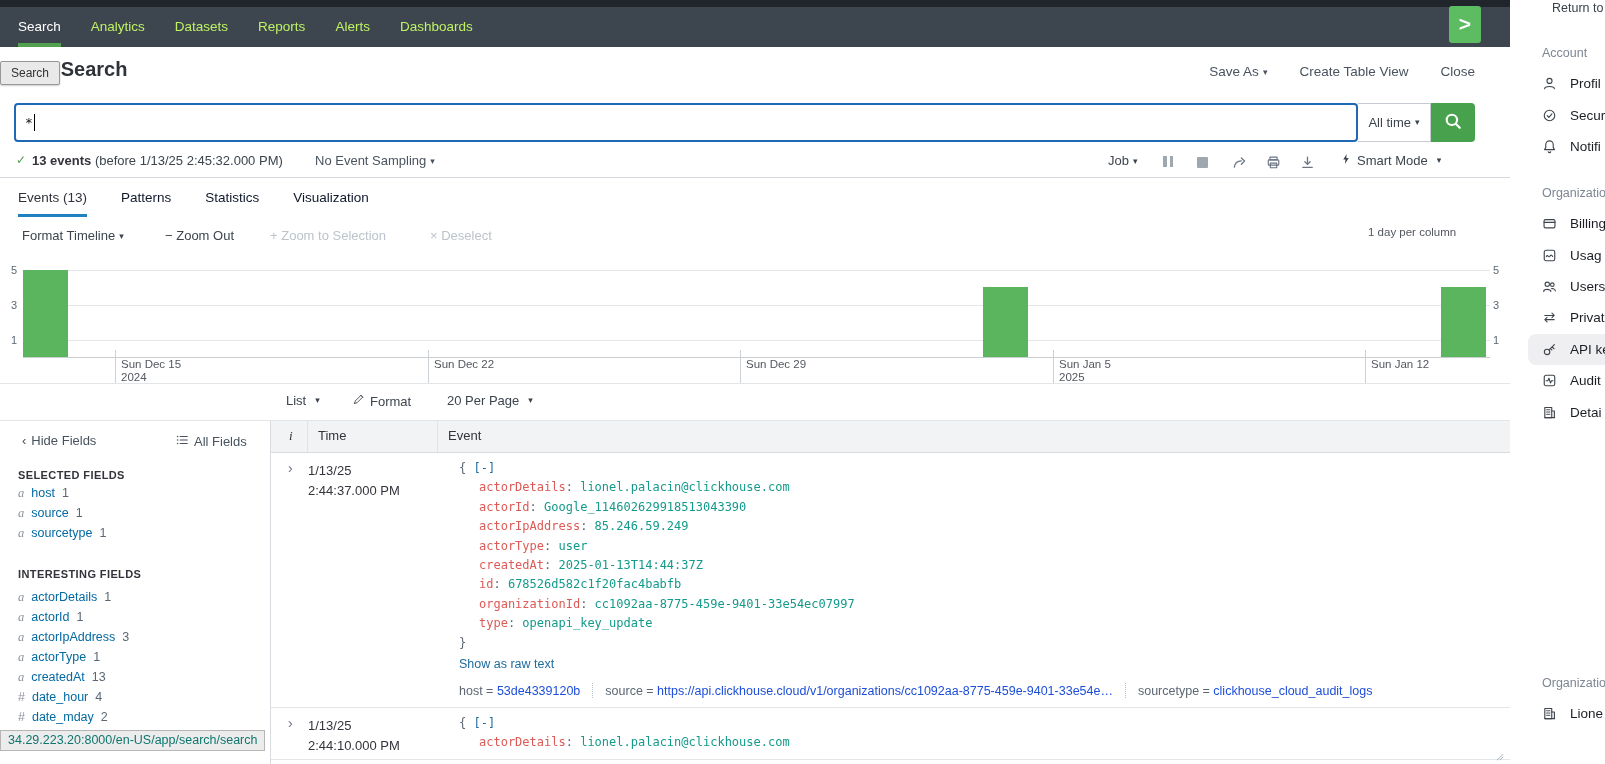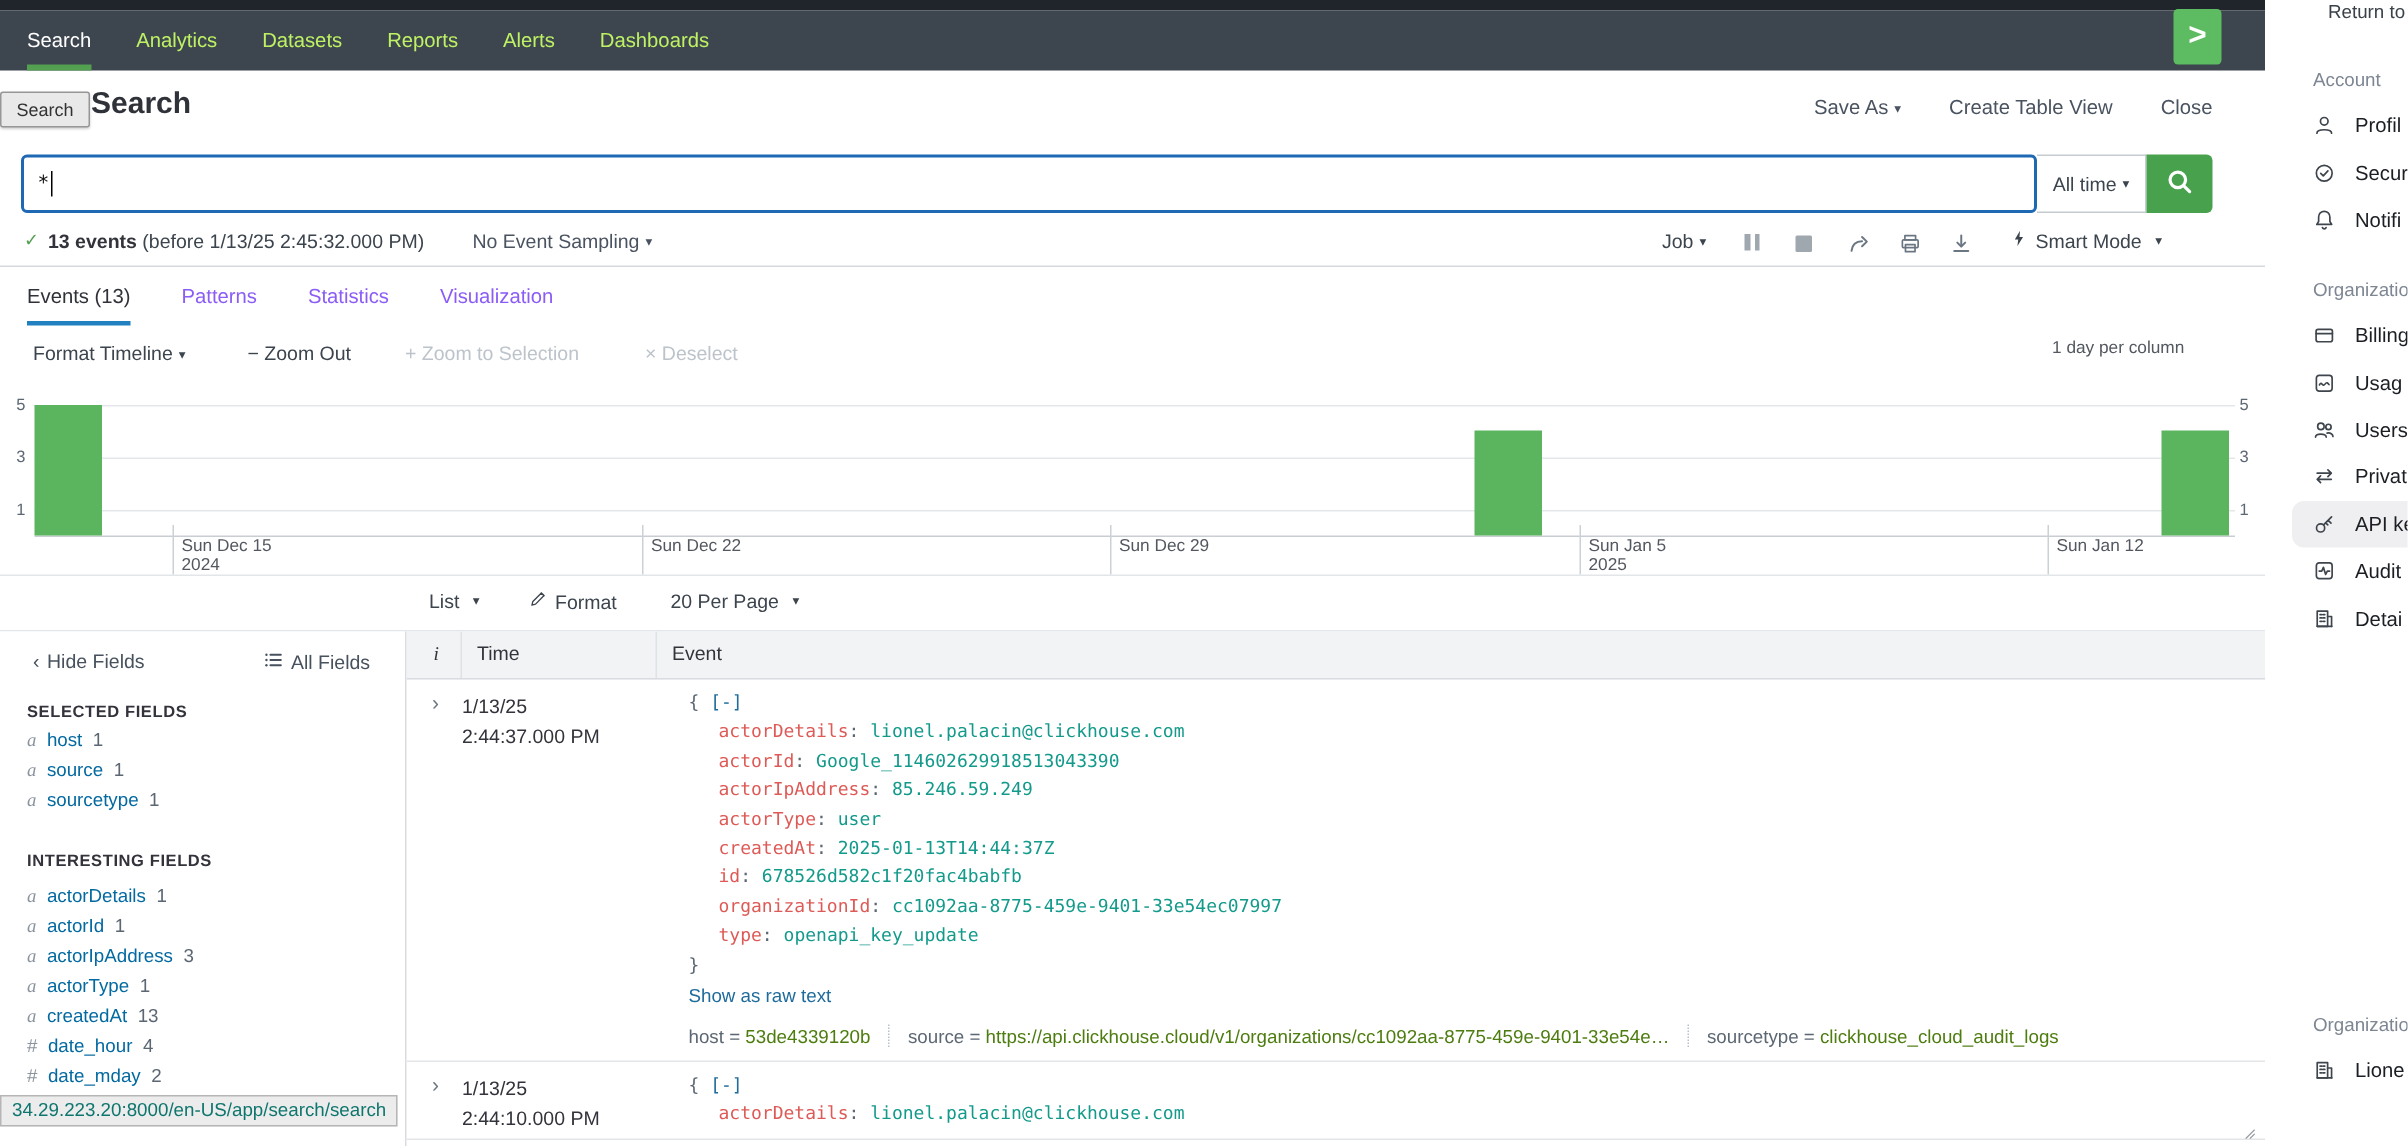--- a/index.html
+++ b/index.html
@@ -49,21 +49,21 @@
   .job { left:1108px; color:#3c444d; cursor:pointer; }
   .ic { position:absolute; top:7px; color:#6b7683; cursor:pointer; }
   .ic.disabled { color:#9fa7af; cursor:default; }
   .pause-bars { display:inline-flex; gap:3px; }
   .pause-bars i { width:3.5px; height:11px; background:currentColor; display:block; }
   .stop-sq { width:10.5px; height:10.5px; background:currentColor; border-radius:1px; display:block; }
   .smart { left:1340px; color:#3c444d; cursor:pointer; display:flex; align-items:center; gap:5px; }
 
   
   .tabs { position:absolute; left:0; top:179px; width:100%; height:38px; display:flex; gap:34px; padding-left:18px; align-items:center; }
-  .tab { position:relative; height:38px; line-height:38px; font-size:13.5px; color:#8b5cf6; cursor:pointer; }
+  .tab { position:relative; height:38px; line-height:38px; font-size:13.5px; color:#0f172a; cursor:pointer; }
   .tab.active { color:#2f3239; font-weight:500; }
   .tab.active::after { content:""; position:absolute; left:0; right:0; bottom:0; height:3px; background:#2080c0; }
 
   
   .tl-controls { position:absolute; left:0; top:222px; width:100%; height:32px; font-size:13px; }
   .tlc { position:absolute; top:6px; white-space:nowrap; cursor:pointer; color:#3c444d; }
   .tlc.dim { color:#bcc3ca; cursor:default; }
   .scale-note { position:absolute; left:1368px; top:4px; font-size:11.5px; color:#53575f; cursor:default; }
 
   
@@ -108,21 +108,21 @@
   .c-event { flex:1; padding:6px 0 6px 11px; }
   .json-line { font-family:"DejaVu Sans Mono", monospace; font-size:12px; line-height:19.4px; height:19.4px; white-space:nowrap; }
   .json-line.indent { padding-left:20px; }
   .j-brace, .j-colon { color:#5c6773; }
   .j-collapse { color:#1e6b9c; cursor:pointer; }
   .j-key { color:#dd5a56; cursor:pointer; }
   .j-val { color:#139a8b; cursor:pointer; }
   .raw-link { font-size:12.5px; color:#1e6b9c; cursor:pointer; height:20px; line-height:20px; display:inline-block; margin-top:1px; }
   .meta-line { display:flex; align-items:center; margin-top:7px; font-size:12.5px; height:20px; }
   .m-key { color:#5c6773; white-space:pre; }
-  .m-val { color:#4d7c0f; cursor:pointer; white-space:nowrap;margin-top:16px; }
+  .m-val { color:#1d4ed8; cursor:pointer; white-space:nowrap;margin-top:16px; }
   .vsep { width:0; border-left:1px dotted #b9c0c7; height:15px; margin:0 12px; }
 
   .url-tip { position:absolute; left:0; top:730px; background:#ececec; border:1px solid #b6b6b6; padding:2px 7px 3px 7px;
              font-size:12.5px; color:#0f766e; z-index:10; white-space:nowrap; }
 
   .resize-corner { position:absolute; left:1496px; top:750px; color:#9aa0a6; }
 
   
   .rp { position:absolute; left:1510px; top:0; width:95px; height:764px; background:#fff; overflow:hidden;text-decoration:underline; }
   .rp-return { position:absolute; left:42px; top:1px; font-size:12.5px; color:#3a4149; white-space:nowrap; cursor:pointer; }

